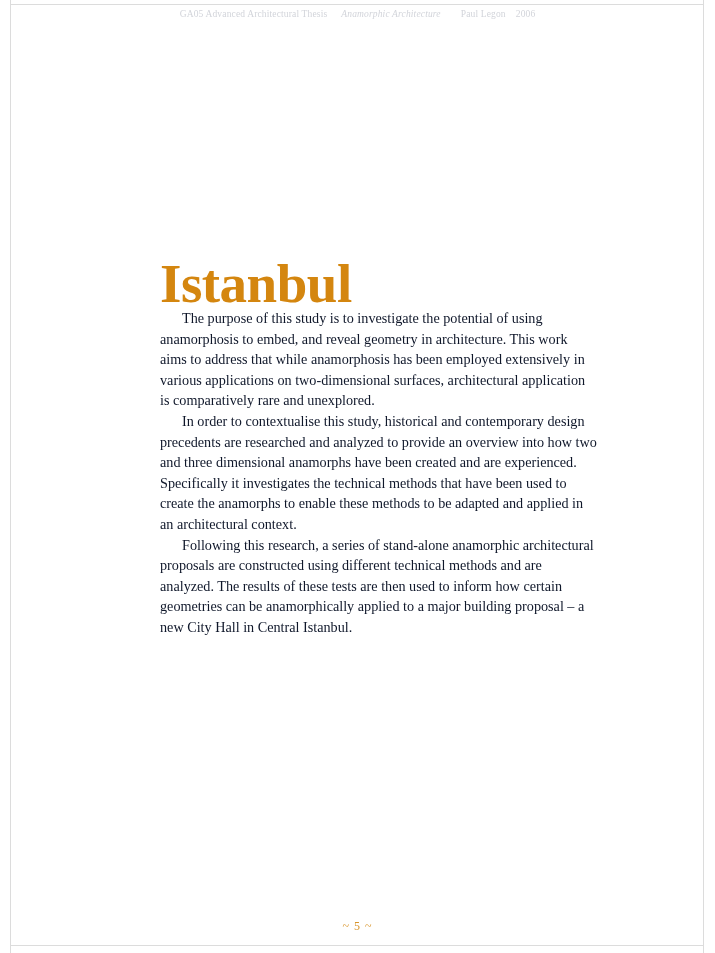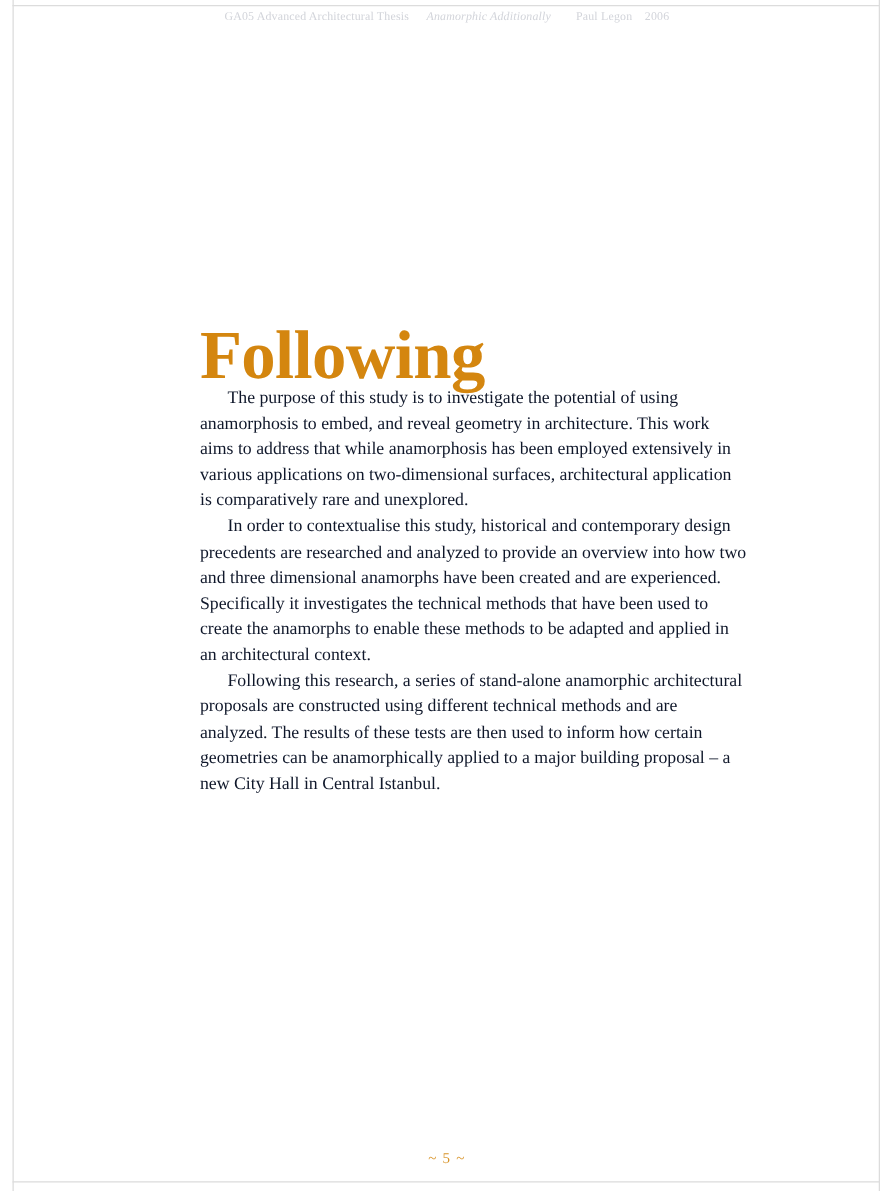--- a/index.html
+++ b/index.html
@@ -93,24 +93,24 @@
 <body>
 
 <div class="page">
 
   <div class="edge edge-left"></div>
   <div class="edge edge-right"></div>
   <div class="edge edge-top"></div>
   <div class="edge edge-bottom"></div>
 
   <div class="running-head">
-    <span class="rh-seg rh-course">GA05 Advanced Architectural Thesis</span><span class="rh-seg rh-title">Anamorphic Additionally</span><span class="rh-seg rh-author">Paul Legon</span><span class="rh-seg rh-year">2006</span>
+    <span class="rh-seg rh-course">GA05 Advanced Architectural Thesis</span><span class="rh-seg rh-title">Anamorphic Architecture</span><span class="rh-seg rh-author">Paul Legon</span><span class="rh-seg rh-year">2006</span>
   </div>
 
-  <h1 class="page-title">Following</h1>
+  <h1 class="page-title">Istanbul</h1>
 
   <div class="body-copy">
     <p>The purpose of this study is to investigate the potential of using anamorphosis to embed, and reveal geometry in architecture. This work aims to address that while anamorphosis has been employed extensively in various applications on two-dimensional surfaces, architectural application is comparatively rare and unexplored.</p>
     <p>In order to contextualise this study, historical and contemporary design precedents are researched and analyzed to provide an overview into how two and three dimensional anamorphs have been created and are experienced. Specifically it investigates the technical methods that have been used to create the anamorphs to enable these methods to be adapted and applied in an architectural context.</p>
     <p>Following this research, a series of stand-alone anamorphic architectural proposals are constructed using different technical methods and are analyzed. The results of these tests are then used to inform how certain geometries can be anamorphically applied to a major building proposal – a new City Hall in Central Istanbul.</p>
   </div>
 
   <div class="folio">~ 5 ~</div>
 
 </div>

